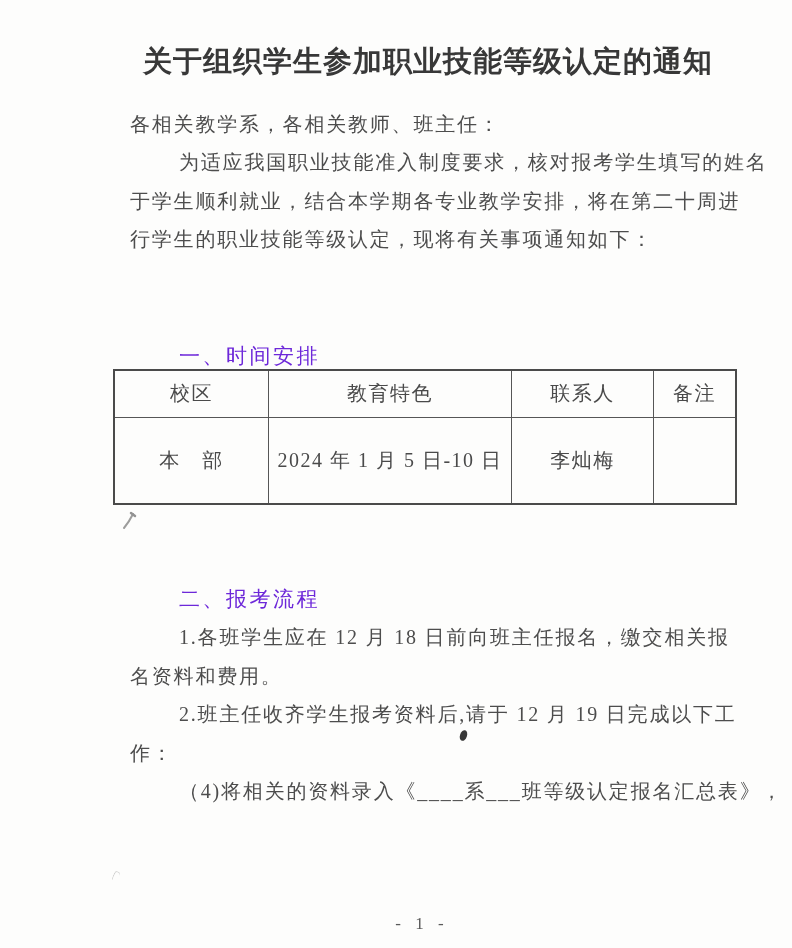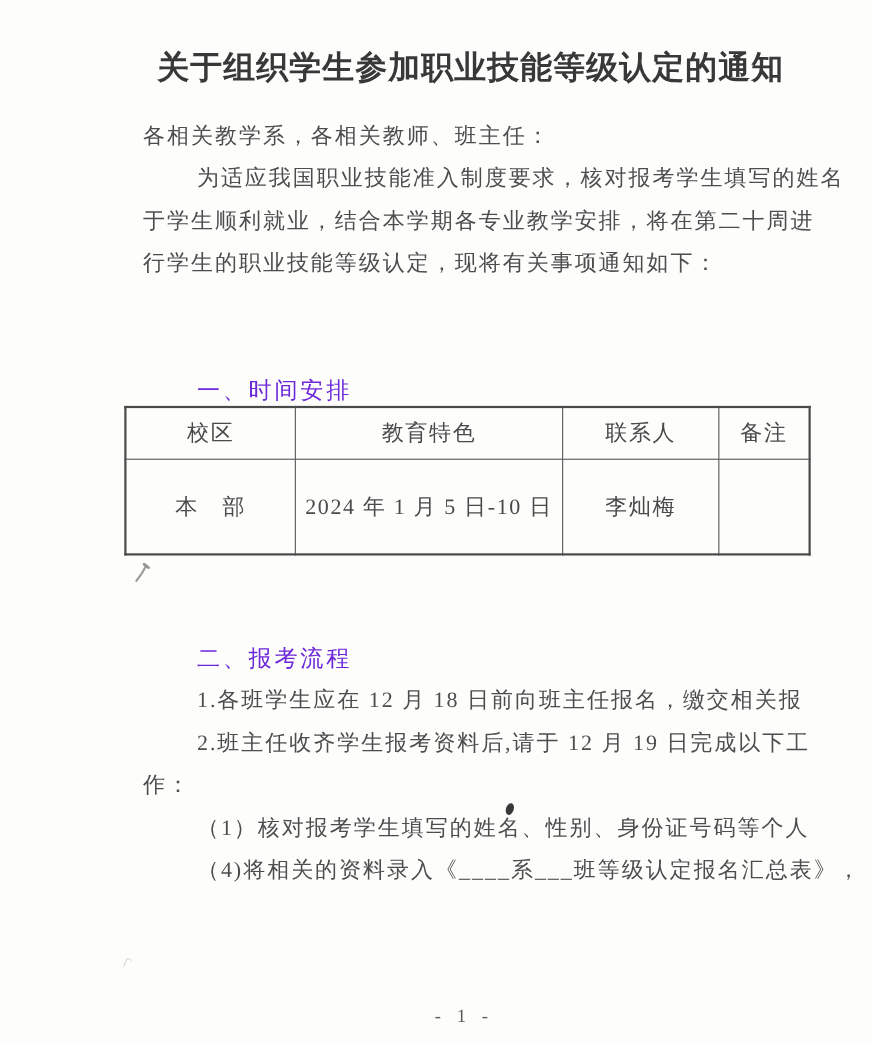--- a/index.html
+++ b/index.html
@@ -98,23 +98,23 @@
         <td>2024 年 1 月 5 日-10 日</td>
         <td>李灿梅</td>
         <td></td>
       </tr>
     </tbody>
   </table>
 
   <div class="textblock sec2">
     <div class="ln ind sec-heading">二、报考流程</div>
     <div class="ln ind">1.各班学生应在 12 月 18 日前向班主任报名，缴交相关报</div>
+    <div class="ln">名资料和费用。</div>
     <div class="ln ind">2.班主任收齐学生报考资料后,请于 12 月 19 日完成以下工</div>
     <div class="ln">作：</div>
-    <div class="ln ind">（1）核对报考学生填写的姓名、性别、身份证号码等个人</div>
     <div class="ln ind">（4)将相关的资料录入《____系___班等级认定报名汇总表》，</div>
   </div>
 
   <div class="footer">- 1 -</div>
 
   <div class="ink-dot"></div>
   <svg class="pencil-mark" viewBox="0 0 20 22" xmlns="http://www.w3.org/2000/svg">
     <path d="M4 18 Q9 12 13 4" stroke="#7d7d7d" stroke-width="2" fill="none" stroke-linecap="round"></path>
     <path d="M11 3 L15 6" stroke="#6f6f6f" stroke-width="2.5" fill="none" stroke-linecap="round"></path>
   </svg>

